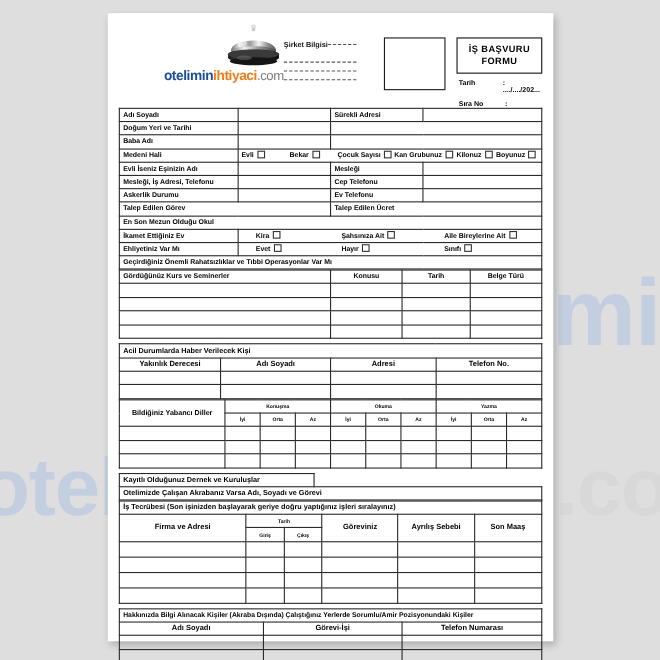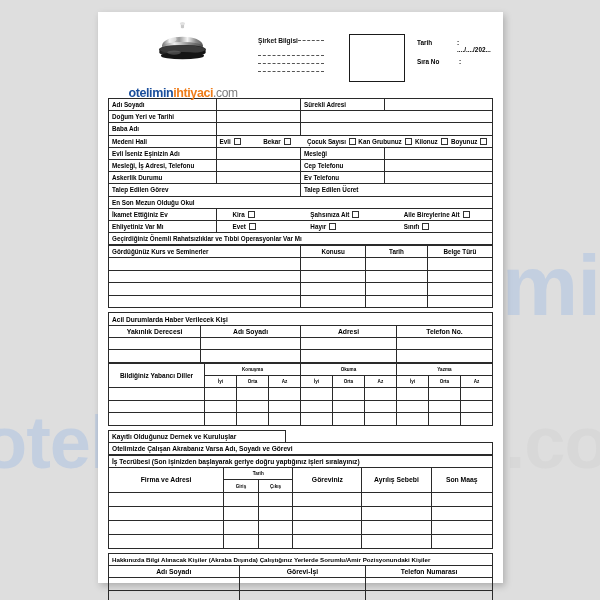--- a/index.html
+++ b/index.html
@@ -39,23 +39,22 @@
     box-sizing:border-box;
     padding:8px 10px 6px 10px;
   }
 
   
   #header{
     display:flex;align-items:flex-start;
     height:78px;
   }
   #logo-block{
-    width:150px;display:flex;flex-direction:column;align-items:center;
+    width:150px;display:flex;flex-direction:column;align-items:flex-end;
     padding-top:2px;
-    gap:24px;
   }
   #bell-icon{width:54px;height:40px;display:block;}
   #logo-text{
     font-size:12.5px;font-weight:700;letter-spacing:-.4px;margin-top:1px;
     line-height:1;
   }
   #logo-text .t1{color:#1b4f9c;}
   #logo-text .t2{color:#ef7d1a;}
   #logo-text .t3{color:#7d7d7d;font-weight:400;font-size:12px;}
 
@@ -161,20 +160,24 @@
     <div id="company-block">
       <span id="company-label">Şirket Bilgisi</span><span class="dots" style="display:inline-block;width:26px;vertical-align:2px;"></span>
       <span class="dots"></span>
       <span class="dots"></span>
       <span class="dots"></span>
     </div>
 
     <div id="photo-box"></div>
 
     <div id="title-block">
+      <div id="form-title">
+        <div>İŞ BAŞVURU</div>
+        <div>FORMU</div>
+      </div>
       <div class="meta-row">
         <span class="mk">Tarih</span>
         <span class="mv">: ..../..../202...</span>
       </div>
       <div class="meta-row">
         <span class="mk">Sıra No</span>
         <span class="mv">:</span>
       </div>
     </div>
   </div>

